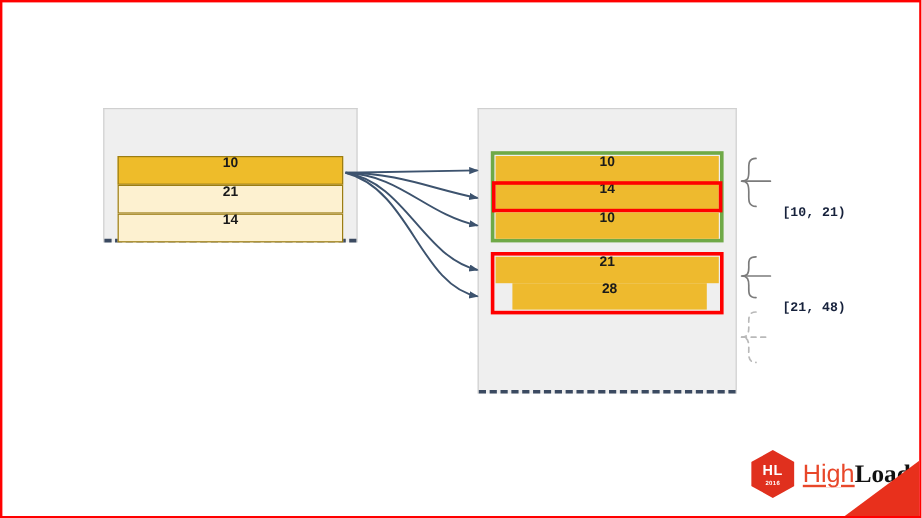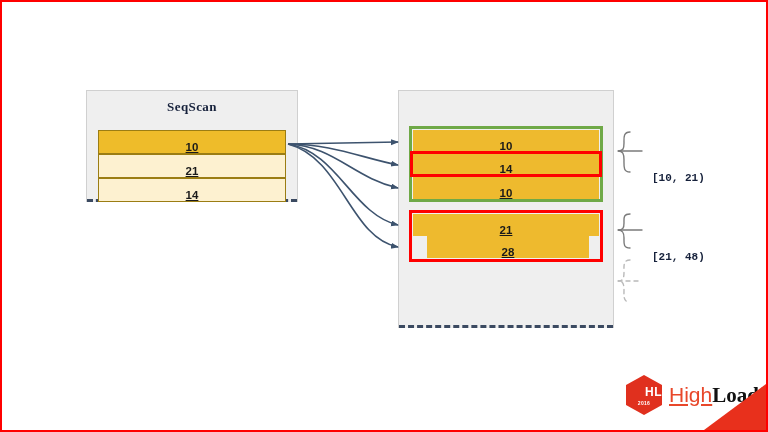--- a/index.html
+++ b/index.html
@@ -49,24 +49,23 @@
 
   
   .row {
     position: absolute;
     box-sizing: border-box;
     font-family: "Liberation Sans", sans-serif;
     font-weight: bold;
     font-size: 11.5px;
     color: #1a1a1a;
     display: flex;
-    align-items: flex-end;
+    align-items: flex-start;
     justify-content: center;
     line-height: 1;
-    text-decoration: underline;
   }
   .row.gold   { background: #eebc2a; }
   .row.cream  { background: #fdf1d0; }
   .row.amber  { background: #eeba2e; }
   .row.olive-b { border: 1px solid #9b7d13; }
 
   
   .grp {
     position: absolute;
     box-sizing: border-box;
@@ -111,21 +110,21 @@
   }
   .hexwrap { position: relative; width: 36px; height: 40px; }
   .hex {
     position: absolute; left: 0; top: 0;
     width: 36px; height: 40px;
   }
   .hex-text {
     position: absolute;
     left: 0; right: 0;
     top: 10px;
-    text-align: right;
+    text-align: center;
     color: #ffffff;
     font-family: "Liberation Sans", sans-serif;
     font-weight: bold;
     font-size: 12px;
     letter-spacing: .5px;
   }
   .hex-year {
     position: absolute;
     left: 0; right: 0;
     top: 25px;
@@ -160,21 +159,20 @@
     border-left: 62px solid transparent;
     border-bottom: 46px solid #e8301c;
   }
 </style>
 </head>
 <body>
 
 <div id="slide">
 
   <div class="node" style="left:84px; top:88px; width:212px; height:112px;">
-    <div class="node-title">SeqScan</div>
     <div class="node-dash"></div>
   </div>
   <div class="row gold olive-b" style="left:96px; top:128px; width:188px; height:24px;">
     <span>10</span>
   </div>
   <div class="row cream olive-b" style="left:96px; top:152px; width:188px; height:24px;">
     <span>21</span>
   </div>
   <div class="row cream olive-b" style="left:96px; top:176px; width:188px; height:24px;">
     <span>14</span>

